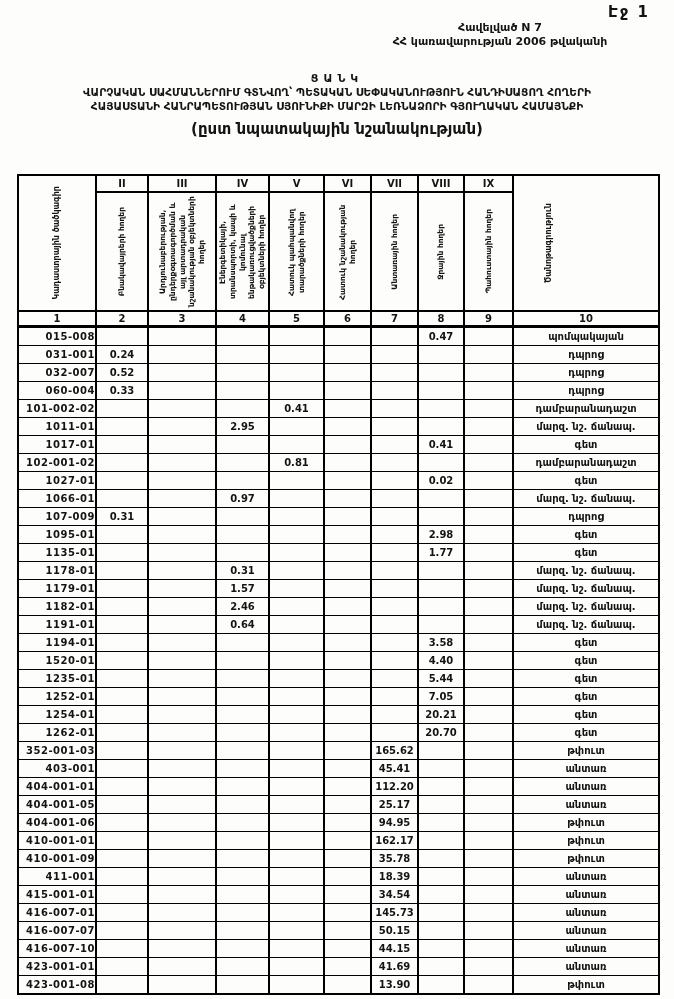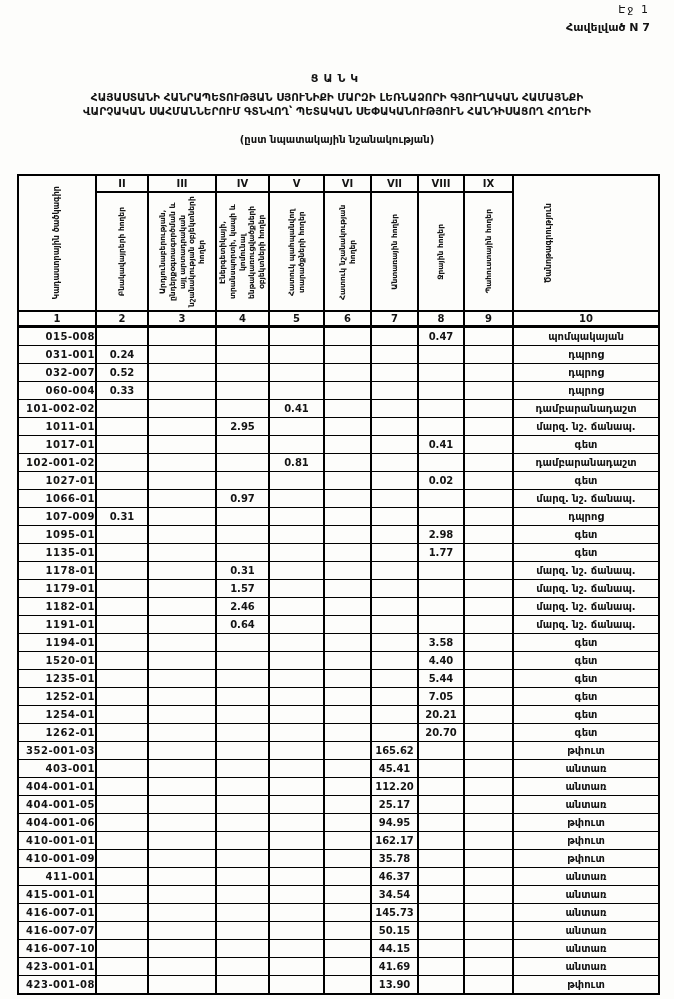--- a/index.html
+++ b/index.html
@@ -7,34 +7,34 @@
     position:relative;
     width:674px; height:999px;
     margin:0 auto;
     background:#fdfdfb;
     font-family:"DejaVu Sans", sans-serif;
     color:#141414;
     overflow:hidden;
   }
   .page-label {
     position:absolute; top:3px; right:24px;
-    font-size:11px; font-weight:normal; letter-spacing:2px;text-align:center;
+    font-size:15px; font-weight:bold; letter-spacing:2px;text-align:center;
   }
   .appendix {
     position:absolute; top:21px; right:24px;
-    text-align:right; font-size:11px; font-weight:bold; line-height:1.25;
+    text-align:center; font-size:11px; font-weight:bold; line-height:1.25;
     width:300px;
   }
   .title-block {
     position:absolute; top:72px; left:10px; right:10px;
     text-align:center; font-weight:bold;
   }
-  .title-main { font-size:11px; letter-spacing:5px; margin-bottom:5px; }
+  .title-main { font-size:11px; letter-spacing:5px; }
   .title-line { font-size:10.5px; line-height:1.35; }
-  .title-sub  { font-size:10px; margin-top:16px; }
+  .title-sub  { font-size:15px; margin-top:7px; }
 
   table.doc {
     position:absolute; top:174px; left:17px;
     width:641px;
     border-collapse:collapse; table-layout:fixed;
     border:2px solid #000;
   }
   table.doc td {
     border:1px solid #000;
     border-left-width:2px;
@@ -73,26 +73,27 @@
 </style>
 </head>
 <body>
 
 <div class="page">
 
   <div class="page-label">Էջ 1</div>
 
   <div class="appendix">
     <div>Հավելված N 7</div>
+    <div>ՀՀ կառավարության 2006 թվականի</div>
   </div>
 
   <div class="title-block">
     <div class="title-main">ՑԱՆԿ</div>
+    <div class="title-line">ՎԱՐՉԱԿԱՆ ՍԱՀՄԱՆՆԵՐՈՒՄ ԳՏՆՎՈՂ՝ ՊԵՏԱԿԱՆ ՍԵՓԱԿԱՆՈՒԹՅՈՒՆ ՀԱՆԴԻՍԱՑՈՂ ՀՈՂԵՐԻ</div>
     <div class="title-line">ՀԱՅԱՍՏԱՆԻ ՀԱՆՐԱՊԵՏՈՒԹՅԱՆ ՍՅՈՒՆԻՔԻ ՄԱՐԶԻ ԼԵՌՆԱՁՈՐԻ ԳՅՈՒՂԱԿԱՆ ՀԱՄԱՅՆՔԻ</div>
-    <div class="title-line">ՎԱՐՉԱԿԱՆ ՍԱՀՄԱՆՆԵՐՈՒՄ ԳՏՆՎՈՂ՝ ՊԵՏԱԿԱՆ ՍԵՓԱԿԱՆՈՒԹՅՈՒՆ ՀԱՆԴԻՍԱՑՈՂ ՀՈՂԵՐԻ</div>
     <div class="title-sub">(ըստ նպատակային նշանակության)</div>
   </div>
 
   <table class="doc">
     <colgroup>
       <col style="width:78px">
         <col style="width:52px">
         <col style="width:68px">
       <col style="width:53px">
         <col style="width:55px">
@@ -519,21 +520,21 @@
           <td class="cell-val"></td>
           <td class="cell-note">թփուտ</td>
         </tr>
         <tr>
           <td class="cell-code">411-001</td>
           <td class="cell-val"></td>
           <td class="cell-val"></td>
           <td class="cell-val"></td>
           <td class="cell-val"></td>
           <td class="cell-val"></td>
-          <td class="cell-val">46.37</td>
+          <td class="cell-val">18.39</td>
           <td class="cell-val"></td>
           <td class="cell-val"></td>
           <td class="cell-note">անտառ</td>
         </tr>
         <tr>
           <td class="cell-code">415-001-01</td>
           <td class="cell-val"></td>
           <td class="cell-val"></td>
           <td class="cell-val"></td>
           <td class="cell-val"></td>

